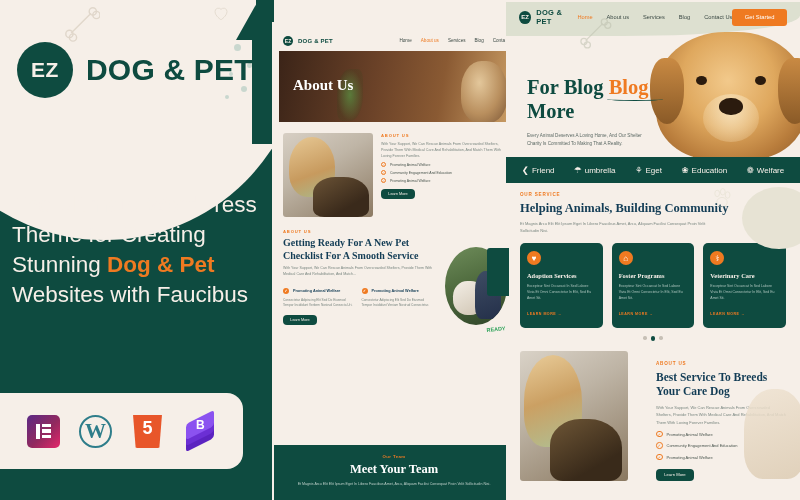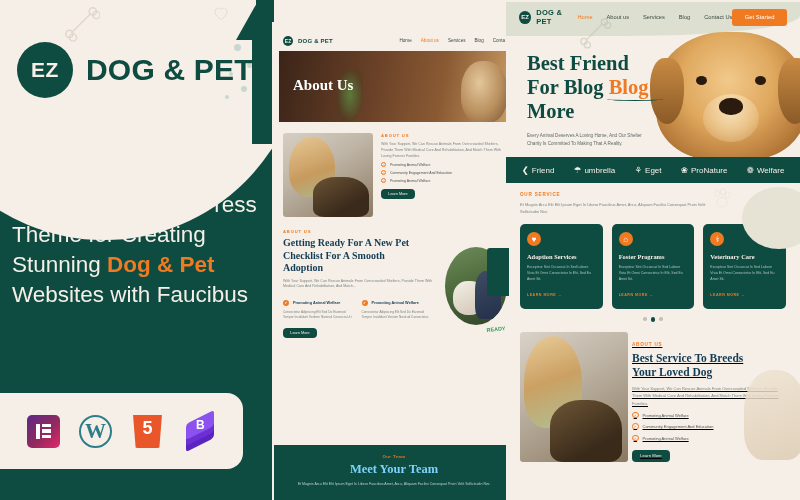--- a/index.html
+++ b/index.html
@@ -129,21 +129,21 @@
   .mid-2col { display: flex; gap: 7px; margin-top: 5px; width: 150px; }
   .mid-2col > div { flex: 1; }
   .tick-orange { width: 6px; height: 6px; border-radius: 50%; background: #EF7A21; color: #fff; font-size: 3.6px; display: flex; align-items: center; justify-content: center; flex: 0 0 auto; }
   .mid-oval { position: absolute; right: 7px; top: 18px; width: 62px; height: 78px; border-radius: 50% 50% 50% 50%; background: linear-gradient(160deg,#6E8C5A 0%,#4F6B3E 45%,#2F4428 100%); overflow: hidden; }
   .mid-oval .wdog { position: absolute; left: 8px; bottom: 10px; width: 32px; height: 34px; border-radius: 45%; background: linear-gradient(150deg,#F4EFE6 0%,#CFC4B2 100%); }
   .mid-oval .man { position: absolute; right: 6px; bottom: 6px; width: 26px; height: 48px; border-radius: 40% 40% 25% 25%; background: linear-gradient(160deg,#3E4C63 0%,#24304A 100%); }
   .ready-badge { position: absolute; right: -12px; top: 96px; width: 40px; text-align: center; color: #2FA35A; font-size: 5.4px; font-weight: 800; line-height: 1.25; transform: rotate(-6deg); }
 
   .mid-team { position: absolute; left: 0; bottom: 0; width: 240px; height: 55px; background: #0E4B40; text-align: center; padding-top: 9px; }
   .mid-team .lbl { color: #EF7A21; font-size: 4.3px; font-weight: 800; letter-spacing: .4px; }
-  .mid-team .ttl { font-family: "Liberation Serif", serif; color: #7dd3fc; font-size: 12.5px; font-weight: 700; margin-top: 3px; }
+  .mid-team .ttl { font-family: "Liberation Serif", serif; color: #ffffff; font-size: 12.5px; font-weight: 700; margin-top: 3px; }
   .mid-team .sub { color: #BCCFC8; font-size: 3.6px; line-height: 1.7; margin-top: 4px; padding: 0 22px; }
 
   
   #mockRight { left: 506px; top: 2px; width: 294px; height: 498px; }
   .r-hero { position: relative; height: 155px; overflow: hidden; background: #F6EFE8; }
   .r-hero-band { position: absolute; left: 0; top: 0; width: 100%; height: 34px; background: #DDE0D0; border-radius: 0 0 60% 0; }
   #mockRight .mock-nav { position: relative; z-index: 4; height: 30px; padding: 0 13px; }
   #mockRight .nav-badge { width: 13px; height: 13px; font-size: 6px; }
   #mockRight .nav-name { font-size: 7.5px; letter-spacing: .3px; }
   #mockRight .nav-links { gap: 14px; font-size: 5.7px; }
@@ -176,21 +176,21 @@
   .cards { display: flex; gap: 9px; margin-top: 9px; }
   .card { flex: 1; background: #0E4B40; border-radius: 5px; padding: 8px 7px 9px; }
   .card .cico { width: 14px; height: 14px; border-radius: 50%; background: #EF7A21; color: #fff; font-size: 8px; display: flex; align-items: center; justify-content: center; }
   .card h3 { font-family: "Liberation Serif", serif; color: #F6EFE8; font-size: 6.4px; font-weight: 700; margin-top: 7px; }
   .card p { color: #A9C2BA; font-size: 3.5px; line-height: 1.72; margin-top: 4px; }
   .card a { color: #EF7A21; font-size: 3.6px; font-weight: 800; letter-spacing: .5px; margin-top: 7px; display: inline-block; }
   .dots { display: flex; gap: 4px; justify-content: center; margin-top: 8px; }
   .dots i { width: 3.4px; height: 3.4px; border-radius: 50%; background: #C7C0B6; display: block; }
   .dots i.on { background: #0E4B40; width: 4.6px; height: 4.6px; }
 
-  .r-about { display: flex; gap: 4px; padding: 10px 14px 0; position: relative; text-decoration: underline; }
+  .r-about { display: flex; gap: 28px; padding: 10px 14px 0; position: relative; }
   .r-about-photo { width: 108px; height: 130px; border-radius: 3px; flex: 0 0 auto; background: linear-gradient(150deg,#D9D2C7 0%,#BEB4A5 38%,#8A7860 100%); position: relative; overflow: hidden; }
   .r-about-photo .girl2 { position: absolute; left: 4px; top: 4px; width: 58px; height: 92px; border-radius: 50% 50% 35% 35%; background: linear-gradient(160deg,#E9CC99 0%,#CBA063 48%,#AFC094 100%); }
   .r-about-photo .dog2 { position: absolute; left: 30px; bottom: 0; width: 72px; height: 62px; border-radius: 42% 46% 18% 18%; background: linear-gradient(150deg,#6E5636 0%,#392A1A 72%); }
   .r-about-col { flex: 1; min-width: 0; padding-top: 10px; }
   .r-about-col h2 { font-family: "Liberation Serif", serif; color: #123C55; font-size: 11.5px; line-height: 1.22; font-weight: 700; margin-top: 4px; }
   .r-about-col p { color: #7A8781; font-size: 4px; line-height: 1.82; margin-top: 6px; }
   #mockRight .tick-row { margin-top: 5px; font-size: 4px; color: #4A564F; }
   #mockRight .tick { width: 6.5px; height: 6.5px; font-size: 4px; }
   #mockRight .r-about-btn { margin-top: 9px; width: 38px; height: 12px; font-size: 4.2px; line-height: 12px; }
   .ghost-dog { position: absolute; right: -6px; bottom: 2px; width: 62px; height: 90px; border-radius: 45% 45% 30% 30%; background: linear-gradient(160deg,#EFE3D2 0%,#DCCBB2 100%); opacity: .85; }
@@ -312,21 +312,21 @@
         <div class="tick-row">
             <span class="tick">✓</span>
             <span>Promoting Animal Welfare</span>
           </div>
         <div class="btn-teal">Learn More</div>
       </div>
     </div>
 
     <div class="mid-sec2">
       <div class="eyebrow">ABOUT US</div>
-      <div class="serif-head sec2-head">Getting Ready For A New Pet Checklist For A Smooth Adoption</div>
+      <div class="serif-head sec2-head">Getting Ready For A New Pet Checklist For A Smooth Service</div>
       <div class="body-txt" style="width:150px">With Your Support, We Can Rescue Animals From Overcrowded Shelters, Provide Them With Medical Care And Rehabilitation, And Match...</div>
       <div class="mid-2col">
         <div>
           <div class="tick-row" style="margin-top:5px;font-weight:700;color:#123C55;font-size:3.8px;">
               <span class="tick-orange">✓</span>
               <span>Promoting Animal Welfare</span>
             </div>
           <div class="body-txt" style="font-size:3.2px">Consectetur Adipiscing Elit Sed Do Eiusmod Tempor Incididunt Verbem Nostrud Consecta Uri.</div>
         </div>
         <div>
@@ -391,21 +391,21 @@
         <div class="ear l"></div>
           <div class="ear r"></div>
         <div class="muzz"></div>
         <div class="eye l"></div>
           <div class="eye r"></div>
         <div class="nose"></div>
       </div>
 
       <div class="r-hero-txt">
         <h1>
-          <span>Best Friend</span><br>
+          <br>
           <span>For Blog </span><em>Blog</em><br>
           <span>More</span>
         </h1>
         <p>Every Animal Deserves A Loving Home, And Our Shelter Charity Is Committed To Making That A Reality.</p>
 
       </div>
     </div>
 
     <div class="brandbar">
       <div class="brand">
@@ -415,39 +415,40 @@
       <div class="brand">
           <span class="gl">☂</span>
           <span>umbrella</span>
         </div>
       <div class="brand">
           <span class="gl">⚘</span>
           <span>Eget</span>
         </div>
       <div class="brand">
           <span class="gl">❀</span>
-          <span>ProNature</span>
+          <span>Education</span>
         </div>
       <div class="brand">
           <span class="gl">❁</span>
           <span>Welfare</span>
         </div>
     </div>
 
     <div class="r-serv">
       <div class="cream-blob" style="right:-16px;top:4px;width:74px;height:62px;"></div>
       <div class="deco-paw" style="right:66px;top:4px;">
         <svg viewBox="0 0 30 30" width="24" height="24" fill="none" stroke="#DCD9C6" stroke-width="1.2">
           <ellipse cx="9" cy="8" rx="3" ry="4"></ellipse>
             <ellipse cx="16" cy="6" rx="3" ry="4"></ellipse>
           <ellipse cx="22" cy="10" rx="3" ry="4"></ellipse>
             <ellipse cx="15" cy="19" rx="6.5" ry="6"></ellipse>
           </svg>
       </div>
       <div class="eyebrow">Our Service</div>
+      <h2>Helping Animals, Building Community</h2>
       <p class="lead">Et Magnis Arcu Elit Elit Ipsum Eget In Libero Faucibus Amet, Arcu, Aliquam Facilisi Consequat Proin Velit Sollicitudin Nisi.</p>
 
       <div class="cards">
         <div class="card">
           <div class="cico">♥</div>
           <h3>Adoption Services</h3>
           <p>Excepteur Sint Occaecat In Sed Labore Vivia Et Omni Consectetur In Elit, Sed Eu Amet Sit.</p>
           <a>LEARN MORE  →</a>
         </div>
         <div class="card">
@@ -473,21 +474,21 @@
 
     <div class="r-about">
       <div class="r-about-photo">
         <div class="girl2"></div>
           <div class="dog2"></div>
       </div>
       <div class="r-about-col">
         <div class="eyebrow">ABOUT US</div>
         <h2>
           <span>Best Service To Breeds</span><br>
-          <span>Your Loved Dog</span>
+          <span>Your Care Dog</span>
         </h2>
         <p>With Your Support, We Can Rescue Animals From Overcrowded Shelters, Provide Them With Medical Care And Rehabilitation, And Match Them With Loving Forever Families.</p>
         <div class="tick-row">
             <span class="tick">✓</span>
             <span>Promoting Animal Welfare</span>
           </div>
         <div class="tick-row">
             <span class="tick">✓</span>
             <span>Community Engagement And Education</span>
           </div>

